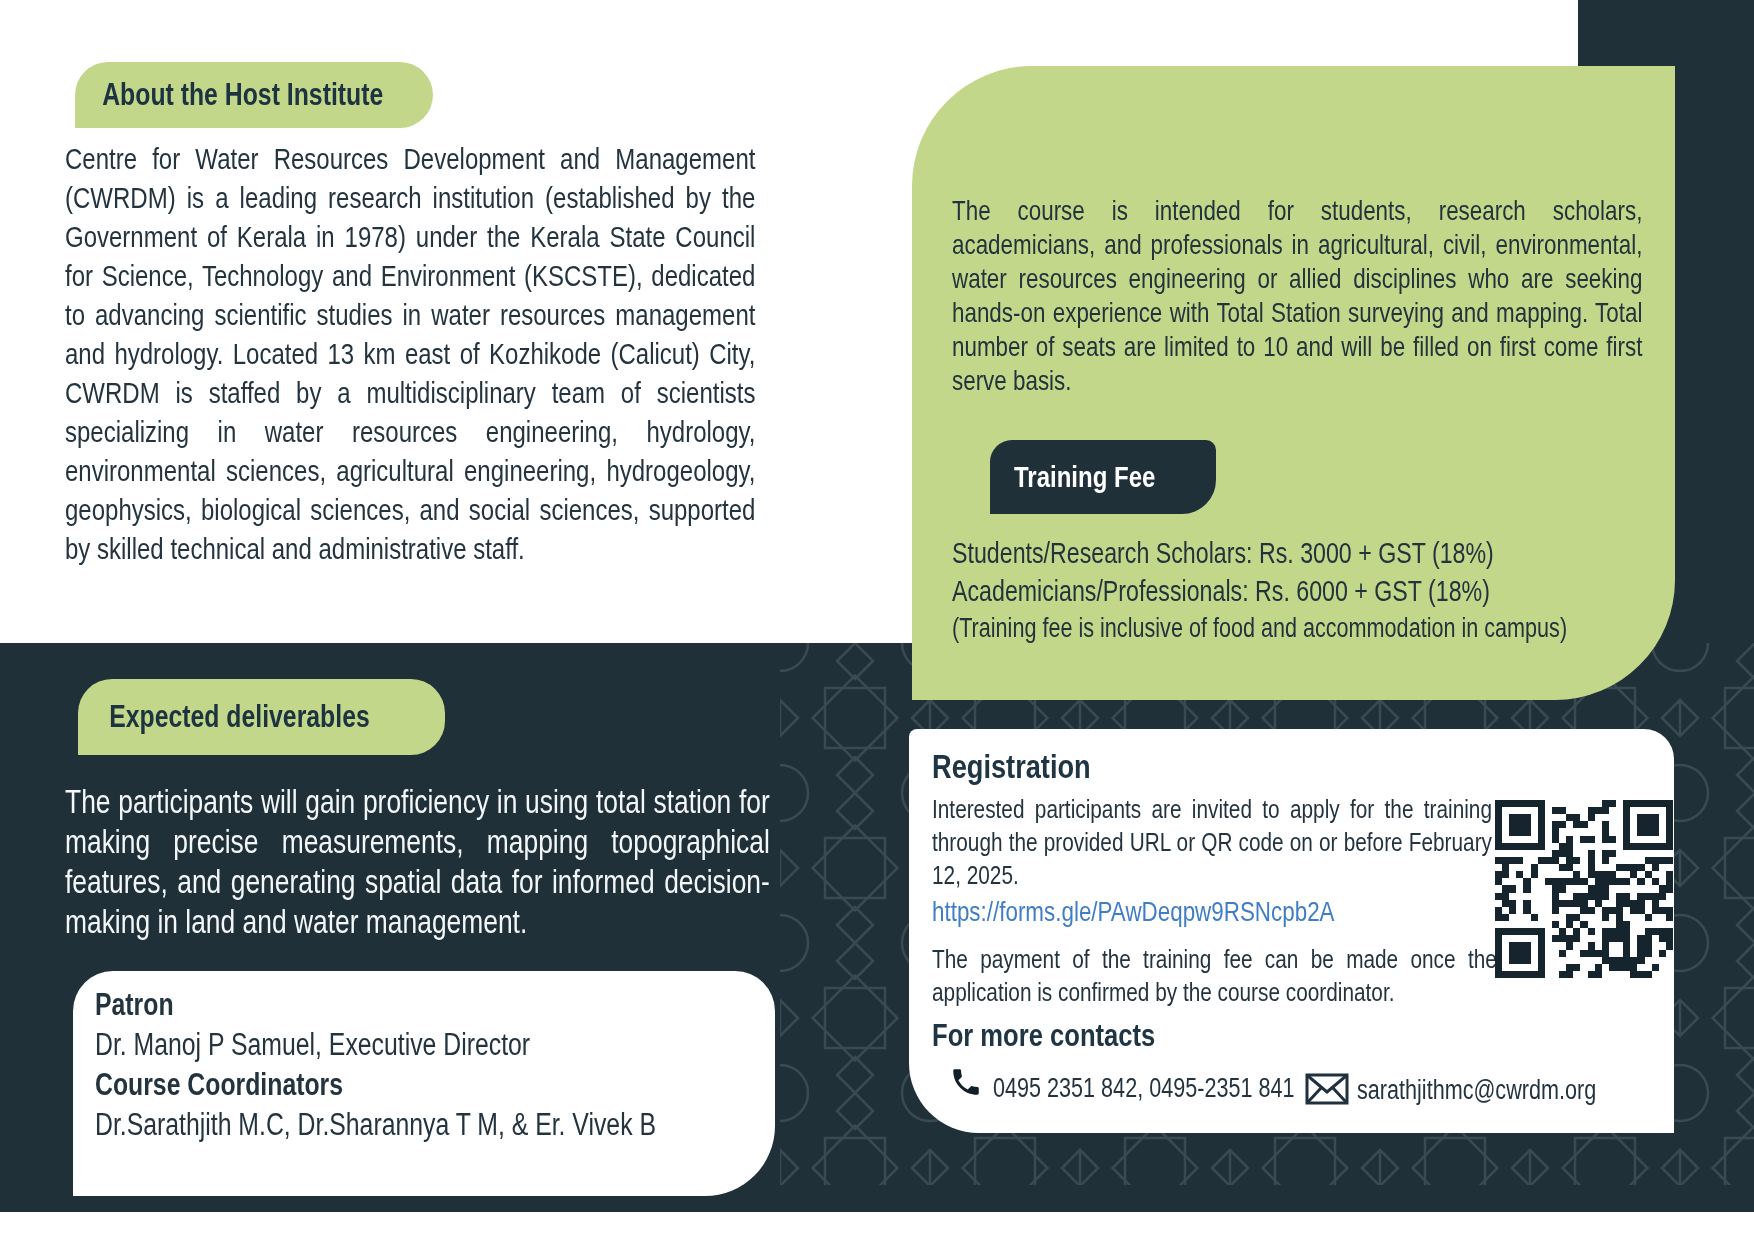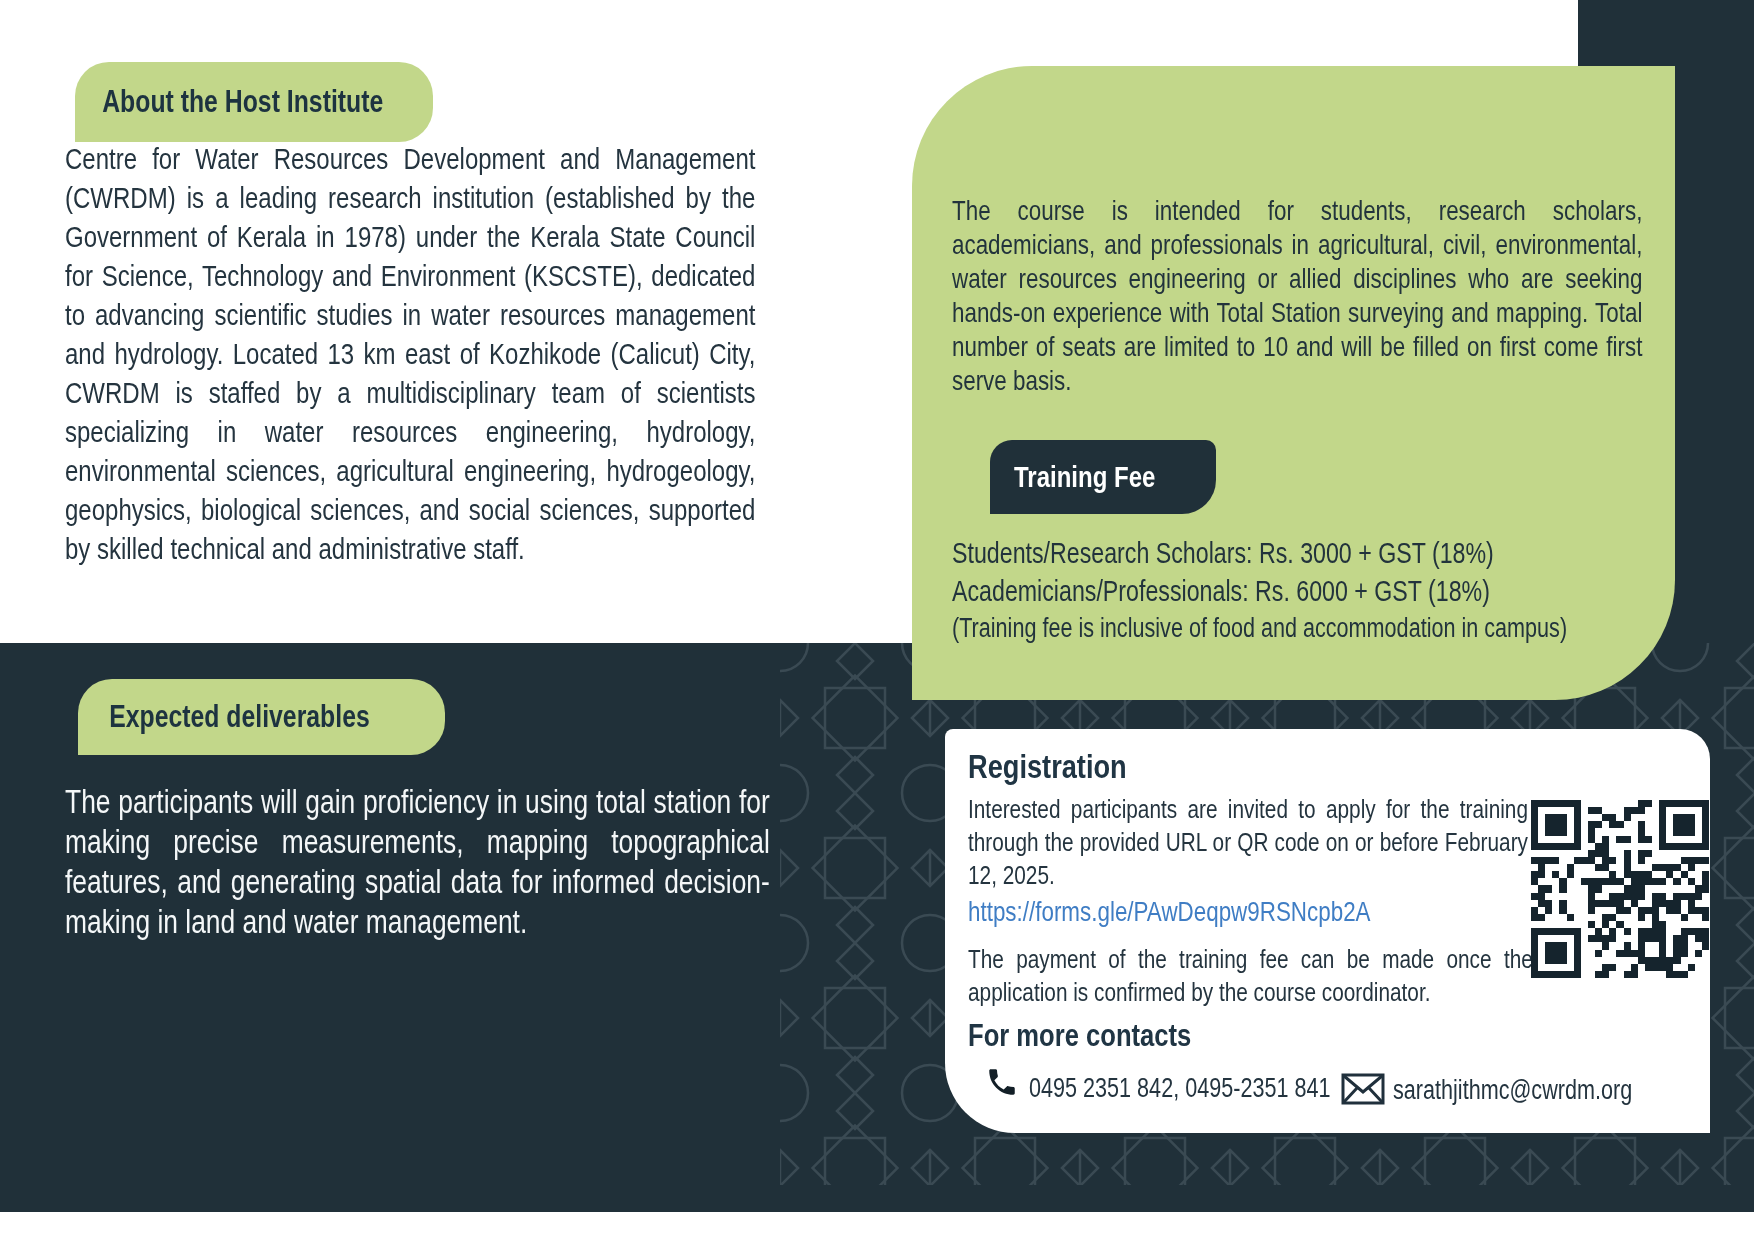--- a/index.html
+++ b/index.html
@@ -26,21 +26,21 @@
   .tp-para{left:952px;top:194px;width:863px;font-size:28px;line-height:34px;color:#22333c;}
   .fee-block{left:952px;top:534px;width:900px;color:#22333c;}
   .fee-block .f1{font-size:29px;line-height:38px;}
   .fee-block .f2{font-size:27px;line-height:36px;}
   .del-para{left:65px;top:782px;width:881px;font-size:33px;line-height:40px;color:#f4f7f8;}
   
   .patron-card{left:73px;top:971px;width:702px;height:225px;background:#ffffff;
                border-radius:40px 40px 70px 0;}
   .patron-card .line{position:absolute;left:22px;width:820px;font-size:31px;line-height:40px;color:#24343f;}
   .reg-card{left:909px;top:729px;width:765px;height:404px;background:#ffffff;
-            border-radius:8px 30px 0 70px;margin-left:36px;}
+            border-radius:8px 30px 0 70px;}
   .reg-title{left:23px;top:18px;font-size:34px;font-weight:bold;color:#203544;}
   .reg-p1{left:23px;top:64px;width:700px;font-size:26px;line-height:33px;color:#24343f;}
   .reg-url{left:23px;top:167px;font-size:28px;color:#3f7dc4;white-space:nowrap;text-decoration:none;}
   .reg-p2{left:23px;top:214px;width:706px;font-size:26px;line-height:33px;color:#24343f;}
   .reg-contacts{left:23px;top:288px;font-size:32px;font-weight:bold;color:#203544;}
   .contact-num{left:84px;top:344px;font-size:27px;color:#24343f;white-space:nowrap;}
   .contact-mail{left:448px;top:346px;font-size:27px;color:#24343f;white-space:nowrap;}
   .qr{left:586px;top:71px;width:178px;height:178px;}
   svg{display:block;}
 </style>
@@ -67,41 +67,47 @@
           <path d="M0 57 L18 75 L0 93 Z"></path>
             <path d="M150 57 L132 75 L150 93 Z"></path>
         </g>
       </pattern>
     </defs>
     <rect width="974" height="542" fill="url(#geo)"></rect>
   </svg>
 
   <div class="abs panel-green"></div>
 
-  <div class="abs badge badge-green" style="left:75px;top:62px;width:358px;height:80px;">
+  <div class="abs badge badge-green" style="left:75px;top:62px;width:358px;height:66px;">
     <span class="bt cx">About the Host Institute</span>
   </div>
   <div class="abs para host-para cx">Centre for Water Resources Development and Management (CWRDM) is a leading research institution (established by the Government of Kerala in 1978) under the Kerala State Council for Science, Technology and Environment (KSCSTE), dedicated to advancing scientific studies in water resources management and hydrology.  Located 13 km east of Kozhikode (Calicut) City, CWRDM is staffed by a multidisciplinary team of scientists specializing in water resources engineering, hydrology, environmental sciences, agricultural engineering, hydrogeology, geophysics, biological sciences, and social sciences, supported by skilled technical and administrative staff.</div>
 
   <div class="abs para tp-para cx">The course is intended for students, research scholars, academicians, and professionals in agricultural, civil, environmental, water resources engineering or allied disciplines who are seeking hands-on experience with Total Station surveying and mapping. Total number of seats are limited to 10 and will be filled on first come first serve basis.</div>
 
   <div class="abs badge badge-dark" style="left:954px;top:440px;width:226px;height:74px;margin-left:36px;">
     <span class="bt cx">Training Fee</span>
   </div>
   <div class="abs fee-block cx">
     <span class="f1" style="display:block;">Students/Research Scholars: Rs. 3000 + GST (18%)</span>
     <span class="f1" style="display:block;">Academicians/Professionals: Rs. 6000 + GST (18%)</span>
     <span class="f2" style="display:block;">(Training fee is inclusive of food and accommodation in campus)</span>
   </div>
 
   <div class="abs badge badge-green" style="left:78px;top:679px;width:367px;height:76px;justify-content:center;">
     <span class="bt cx">Expected deliverables</span>
   </div>
   <div class="abs para del-para cx">The participants will gain proficiency in using total station for making precise measurements, mapping topographical features, and generating spatial data for informed decision-making in land and water management.</div>
 
+  <div class="abs patron-card">
+    <span class="line cx" style="top:14px;font-weight:bold;">Patron</span>
+    <span class="line cx" style="top:54px;">Dr. Manoj P Samuel, Executive Director</span>
+    <span class="line cx" style="top:94px;font-weight:bold;">Course Coordinators</span>
+    <span class="line cx" style="top:134px;">Dr.Sarathjith M.C,  Dr.Sharannya T M, &amp;  Er. Vivek B</span>
+  </div>
 
   <div class="abs reg-card">
     <span class="abs reg-title cx">Registration</span>
     <span class="abs para reg-p1 cx">Interested participants are invited to apply for the training through the provided URL or QR code on or before February 12, 2025.</span>
     <a href="#" class="abs reg-url cx">https://forms.gle/PAwDeqpw9RSNcpb2A</a>
     <span class="abs para reg-p2 cx">The payment of the training fee can be made once the application is confirmed by the course coordinator.</span>
     <span class="abs reg-contacts cx">For more contacts</span>
 
     <svg class="abs" style="left:40px;top:336px;" width="34" height="34" viewBox="0 0 24 24">
       <path fill="#131f27" d="M6.62 10.79c1.44 2.83 3.76 5.14 6.59 6.59l2.2-2.2c.27-.27.67-.36 1.02-.24 1.12.37 2.33.57 3.57.57.55 0 1 .45 1 1V20c0 .55-.45 1-1 1-9.39 0-17-7.61-17-17 0-.55.45-1 1-1h3.5c.55 0 1 .45 1 1 0 1.25.2 2.45.57 3.57.11.35.03.74-.25 1.02l-2.2 2.2z"></path>

